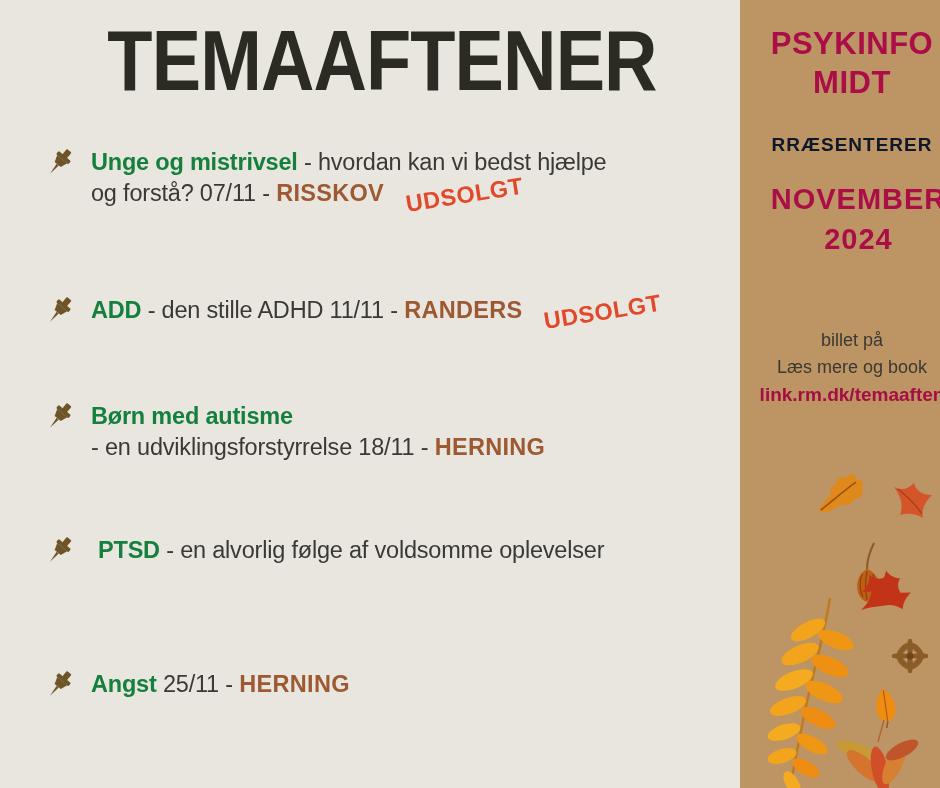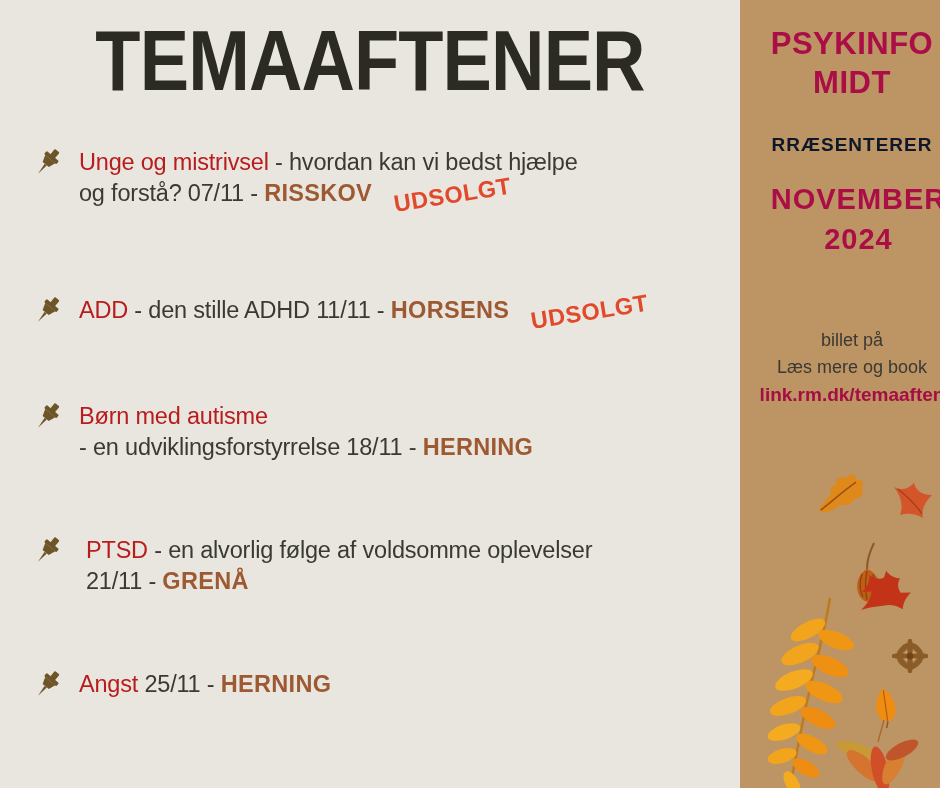--- a/index.html
+++ b/index.html
@@ -2,38 +2,38 @@
 <html><head>
 <meta charset="utf-8">
 <style>
   * { margin:0; padding:0; box-sizing:border-box; }
   body { font-family: "Liberation Sans", sans-serif; background:#555; }
   .poster {
     position:relative; width:940px; height:788px; overflow:hidden;
     background:#e9e6e0; margin:0 auto;
   }
   
-  .main { position:absolute; left:0; top:0; width:740px; height:565px; background:#e9e6e0; }
+  .main { position:absolute; left:12px; top:0; width:740px; height:565px; background:#e9e6e0; }
   .page-title {
     margin-top:12px; text-align:center;
     font-size:86px; line-height:96px; font-weight:bold;
     color:#2b2a23; letter-spacing:-1px;
     transform:scaleX(0.86); transform-origin:50% 50%;
     white-space:nowrap;
   }
   .events { list-style:none; position:absolute; left:0; top:0; width:740px; height:788px; }
   .event { position:absolute; left:28px; width:700px; display:flex; gap:13px; align-items:flex-start; }
   .event:nth-child(1){ top:147px; }
   .event:nth-child(2){ top:295px; }
   .event:nth-child(3){ top:401px; }
   .event:nth-child(4){ top:535px;gap:20px; }
   .event:nth-child(5){ top:669px; }
   .pin { flex:0 0 38px; height:38px; margin-top:-3px; }
   .event-text { font-size:23.5px; line-height:31px; color:#3a3933; letter-spacing:-0.2px; }
-  .event-text b { font-weight:normal; color:#b91c1c; }
+  .event-text b { font-weight:bold; color:#15803d; }
   .loc { font-weight:bold; color:#9d5a32; letter-spacing:0.3px;margin-top:20px; }
   .sold-out {
     display:inline-block; margin-left:22px; font-weight:bold; font-size:23.5px;
     color:#e2482a; letter-spacing:0.5px;
     transform:translateY(11px) rotate(-9deg); transform-origin:0 50%;
   }
   
   .sidebar {
     position:absolute; left:740px; top:0; width:224px; height:788px;
     background:#bd9464; text-align:center; overflow:hidden;
@@ -73,21 +73,21 @@
       <li class="event">
         <span class="pin"><svg width="38" height="38" viewBox="0 0 38 38">
               <g fill="#6e5527" transform="rotate(40 19 19)">
                 <rect x="16" y="3" width="6" height="8" rx="1"></rect>
                 <rect x="11" y="10" width="16" height="4" rx="1"></rect>
                 <path d="M12.5 14 L25.5 14 L23 21 L15 21 Z"></path>
                 <path d="M17.6 21 L20.4 21 L19 33 Z"></path>
               </g>
             </svg></span>
         <div class="event-text">
-          <div class="line"><b>ADD</b><span> - den stille ADHD 11/11 - </span><span class="loc">HORSENS</span><span class="sold-out">UDSOLGT</span></div>
+          <div class="line"><b>ADD</b><span> - den stille ADHD 11/11 - </span><span class="loc">RANDERS</span><span class="sold-out">UDSOLGT</span></div>
         </div>
       </li>
 
       <li class="event">
         <span class="pin"><svg width="38" height="38" viewBox="0 0 38 38">
               <g fill="#6e5527" transform="rotate(40 19 19)">
                 <rect x="16" y="3" width="6" height="8" rx="1"></rect>
                 <rect x="11" y="10" width="16" height="4" rx="1"></rect>
                 <path d="M12.5 14 L25.5 14 L23 21 L15 21 Z"></path>
                 <path d="M17.6 21 L20.4 21 L19 33 Z"></path>
@@ -103,21 +103,20 @@
         <span class="pin"><svg width="38" height="38" viewBox="0 0 38 38">
               <g fill="#6e5527" transform="rotate(40 19 19)">
                 <rect x="16" y="3" width="6" height="8" rx="1"></rect>
                 <rect x="11" y="10" width="16" height="4" rx="1"></rect>
                 <path d="M12.5 14 L25.5 14 L23 21 L15 21 Z"></path>
                 <path d="M17.6 21 L20.4 21 L19 33 Z"></path>
               </g>
             </svg></span>
         <div class="event-text">
           <div class="line"><b>PTSD</b><span> - en alvorlig følge af voldsomme oplevelser</span></div>
-          <div class="line"><span>21/11 - </span><span class="loc">GRENÅ</span></div>
         </div>
       </li>
 
       <li class="event">
         <span class="pin"><svg width="38" height="38" viewBox="0 0 38 38">
               <g fill="#6e5527" transform="rotate(40 19 19)">
                 <rect x="16" y="3" width="6" height="8" rx="1"></rect>
                 <rect x="11" y="10" width="16" height="4" rx="1"></rect>
                 <path d="M12.5 14 L25.5 14 L23 21 L15 21 Z"></path>
                 <path d="M17.6 21 L20.4 21 L19 33 Z"></path>

